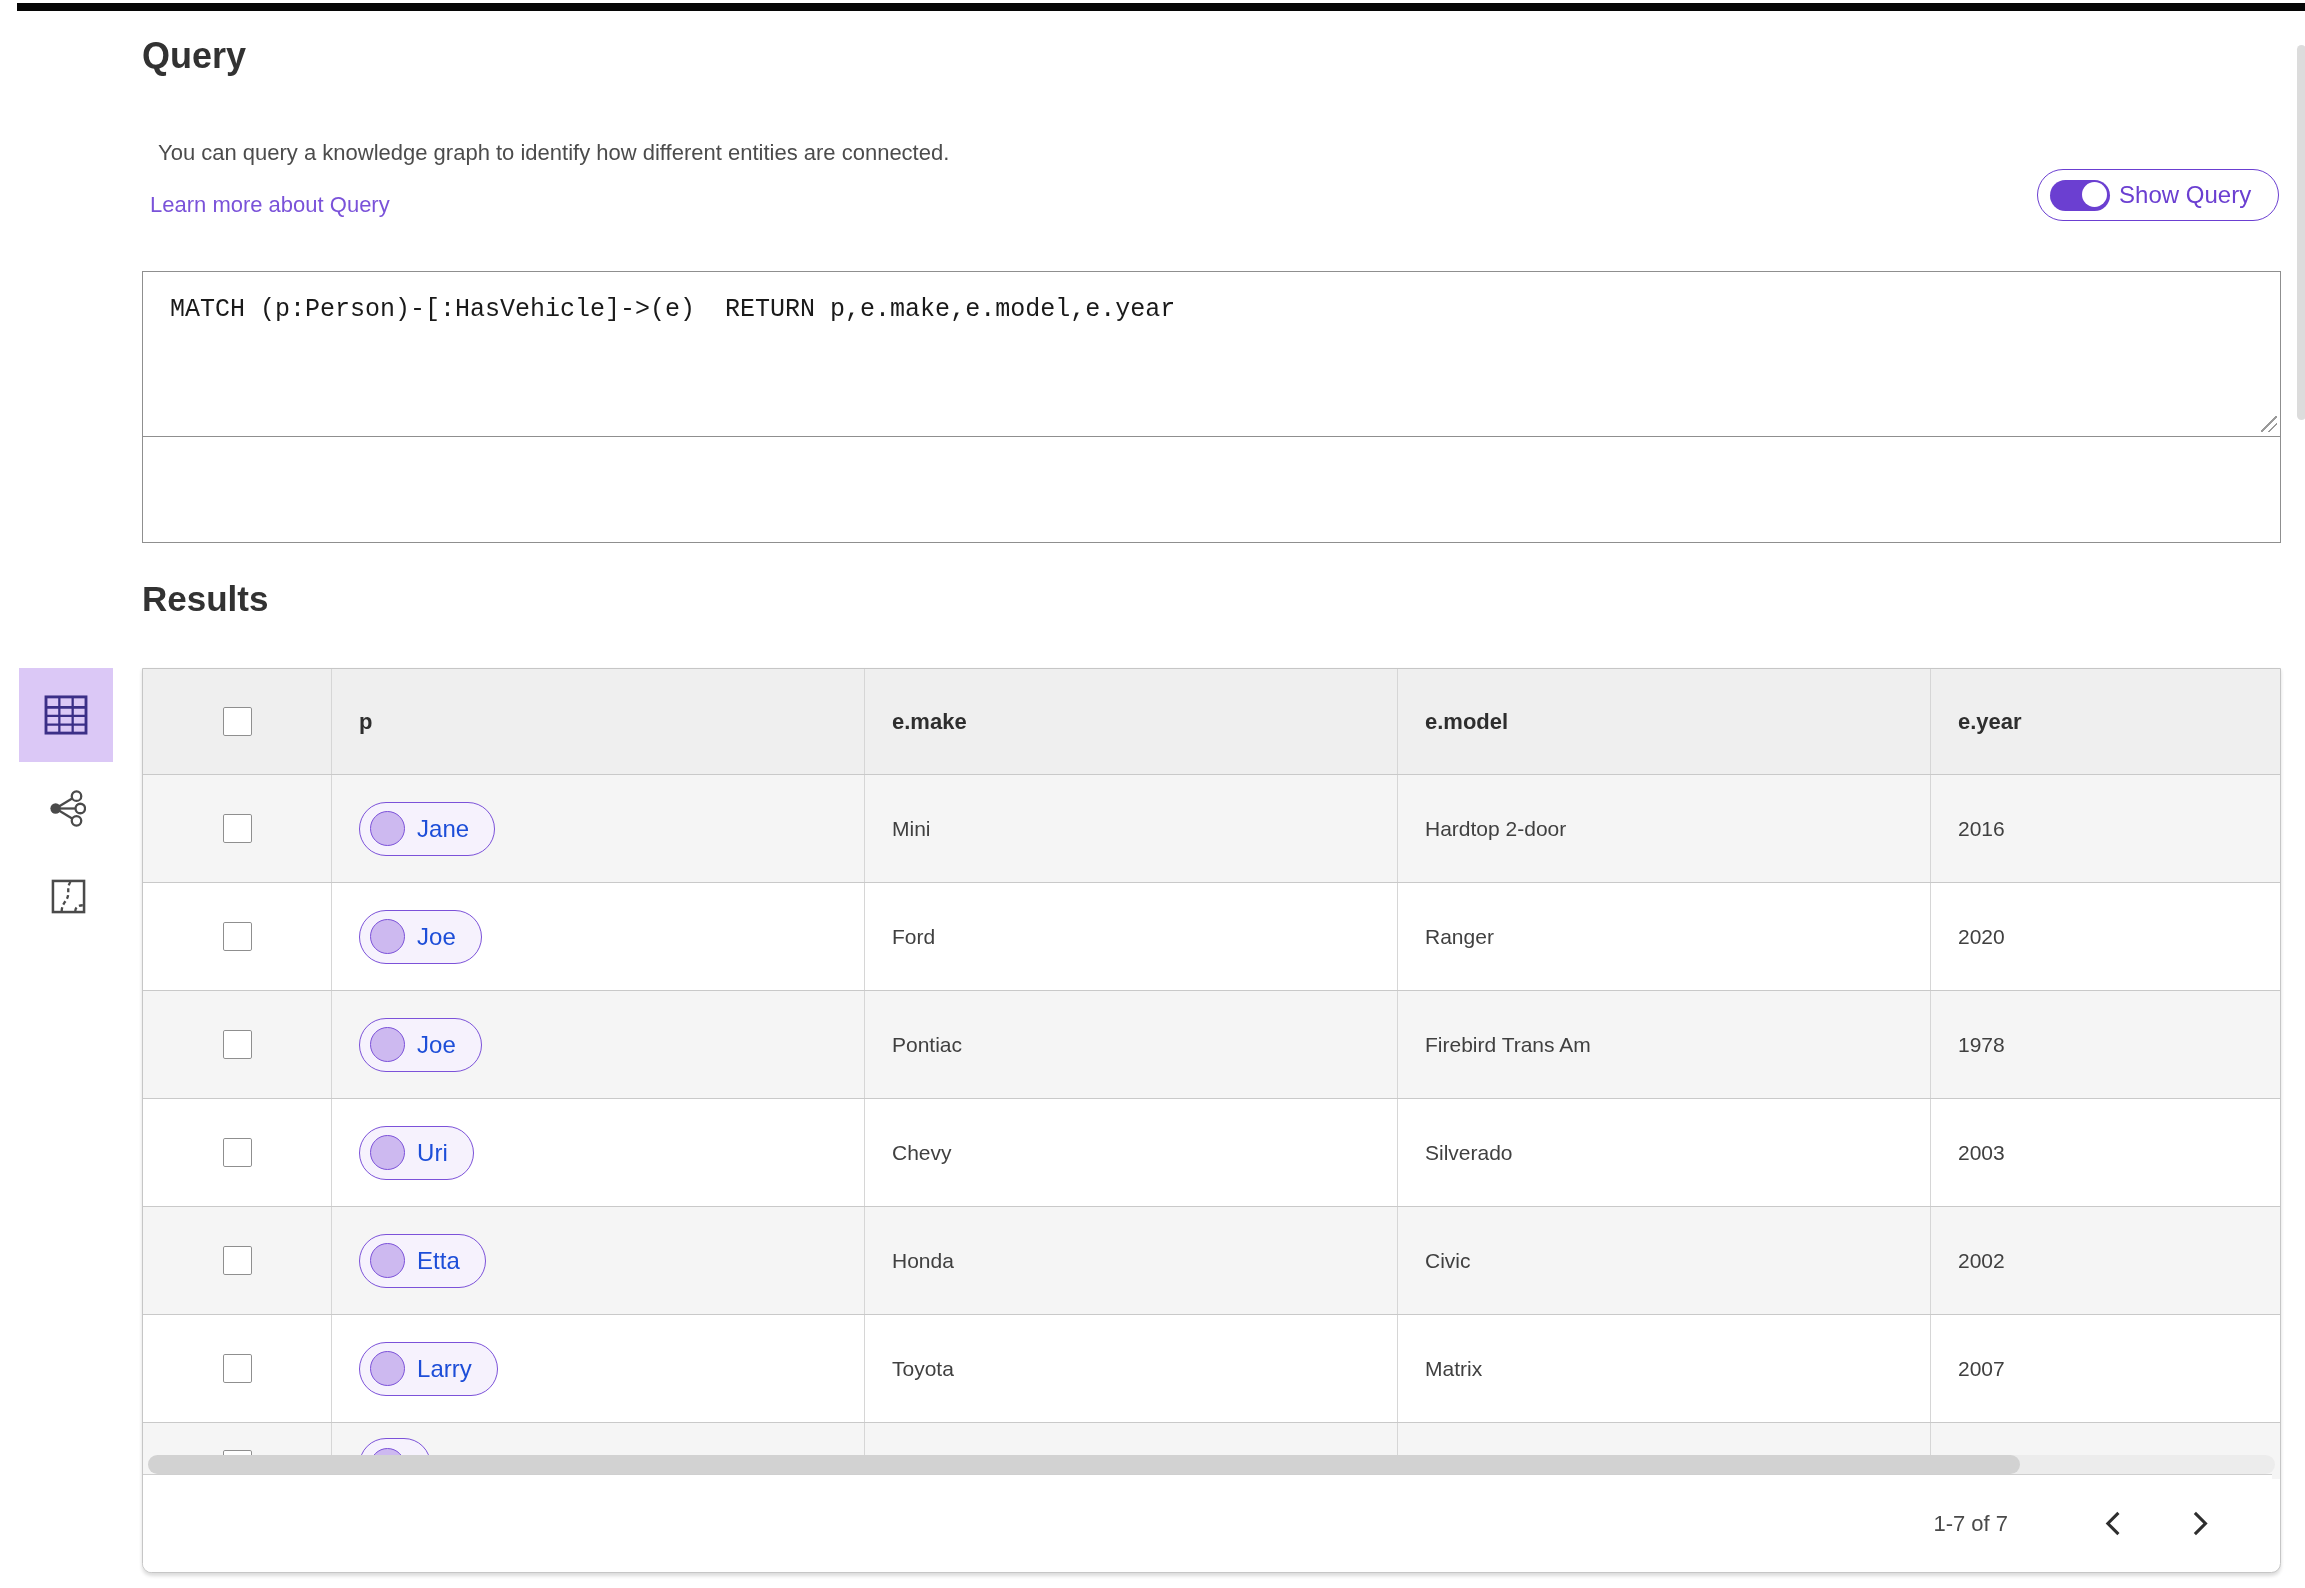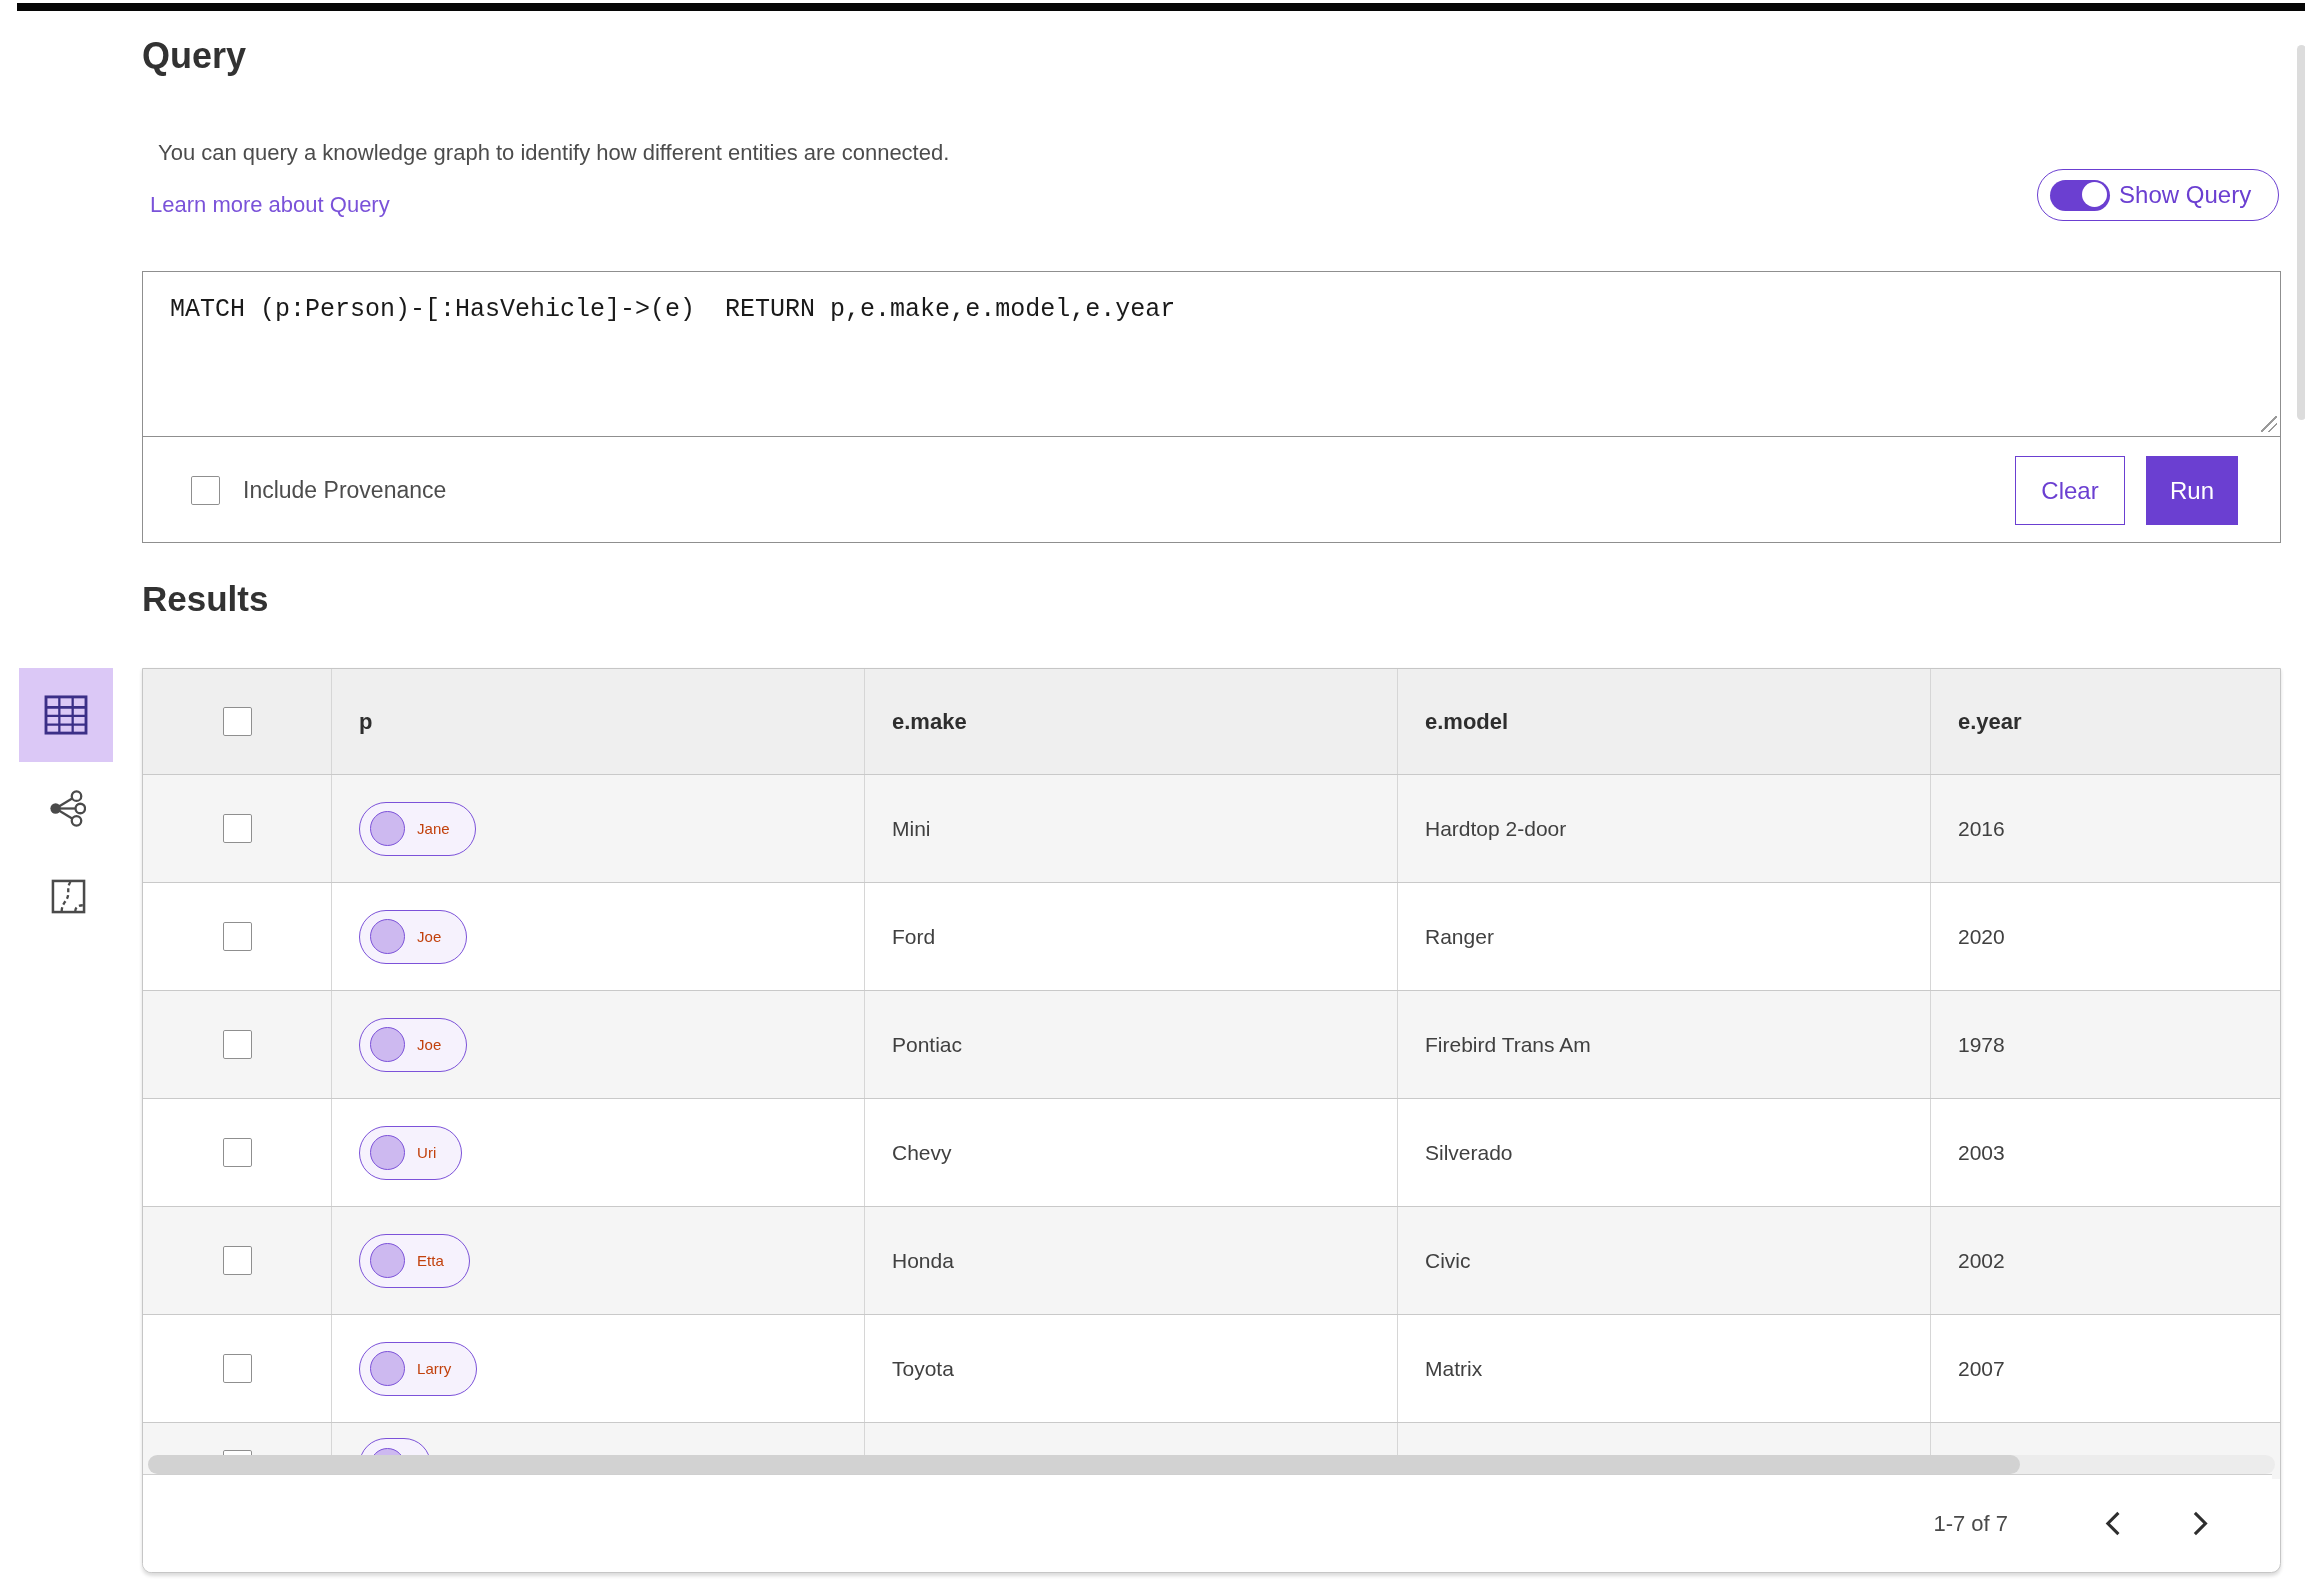--- a/index.html
+++ b/index.html
@@ -70,21 +70,21 @@
   .col-p     { width:533px; }
   .col-make  { width:533px; }
   .col-model { width:533px; }
   .col-year  { width:350px; flex:1; }
   .t-head .t-cell { font-weight:700; color:#2e2e2e; font-size:22px; }
 
   .entity-pill { display:inline-flex; align-items:center; gap:12.5px; height:54px;
                  border:1.9px solid #7c52d9; border-radius:27px; background:#f6f2fd;
                  padding:0 25px 0 9.6px; cursor:pointer; flex:none; }
   .entity-dot { width:35px; height:35px; border-radius:50%; background:#cdb9f0; border:1.9px solid #7c52d9; flex:none; }
-  .entity-label { font-size:15px; color:#c2410c; }
+  .entity-label { font-size:24px; color:#1d4ed8; }
   .pill-clipped { margin-top:15.4px; }
 
   .h-scrollbar { position:absolute; left:4.8px; right:4.8px; top:786px; height:19px;
                  background:#ececec; border-radius:9.6px; cursor:pointer; }
   .h-scroll-thumb { position:absolute; left:0; top:0; height:19px; width:88%;
                     background:#d2d2d2; border-radius:9.6px; }
 
   .results-footer { position:absolute; left:0; right:8px; bottom:0; height:98px; background:#fff;
                     border-top:1px solid #cfcfcf; display:flex; align-items:center;
                     justify-content:flex-end; gap:0; }
@@ -109,30 +109,20 @@
   <div class="show-query">
     <span class="toggle-track">
       <span class="toggle-knob"></span>
     </span>
     <span class="show-query-label">Show Query</span>
   </div>
 
   <div class="query-panel">
     <textarea class="query-textarea" spellcheck="false" style="">MATCH (p:Person)-[:HasVehicle]-&gt;(e)  RETURN p,e.make,e.model,e.year</textarea>
     <div class="resize-handle"></div>
-    <div class="query-footer">
-      <label class="provenance">
-        <input type="checkbox" class="checkbox" style="">
-        <span class="provenance-label">Include Provenance</span>
-      </label>
-      <div class="query-buttons">
-        <button class="btn btn-clear">Clear</button>
-        <button class="btn btn-run">Run</button>
-      </div>
-    </div>
   </div>
 
   <div class="results-title">Results</div>
 
   <div class="view-rail">
     <div class="view-tile">
       <svg width="44" height="40" viewBox="0 0 46 42">
         <rect x="2" y="2" width="42" height="38" fill="none" stroke="#3b2f87" stroke-width="3"></rect>
         <line x1="2" y1="13" x2="44" y2="13" stroke="#3b2f87" stroke-width="3"></line>
         <line x1="2" y1="22" x2="44" y2="22" stroke="#3b2f87" stroke-width="2.4"></line>

